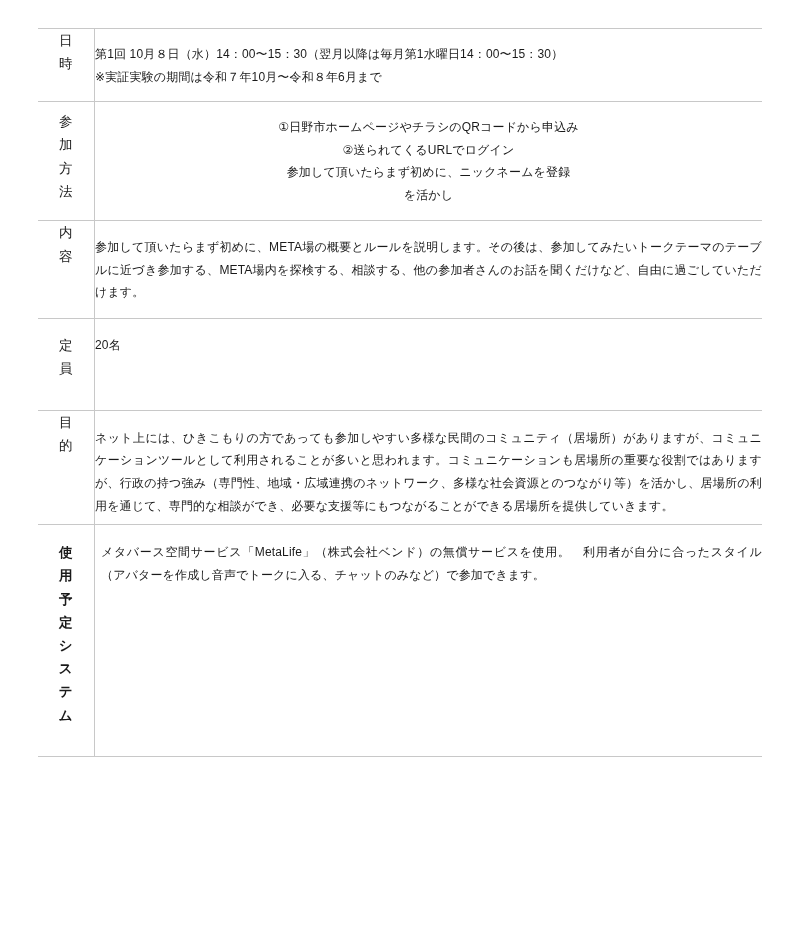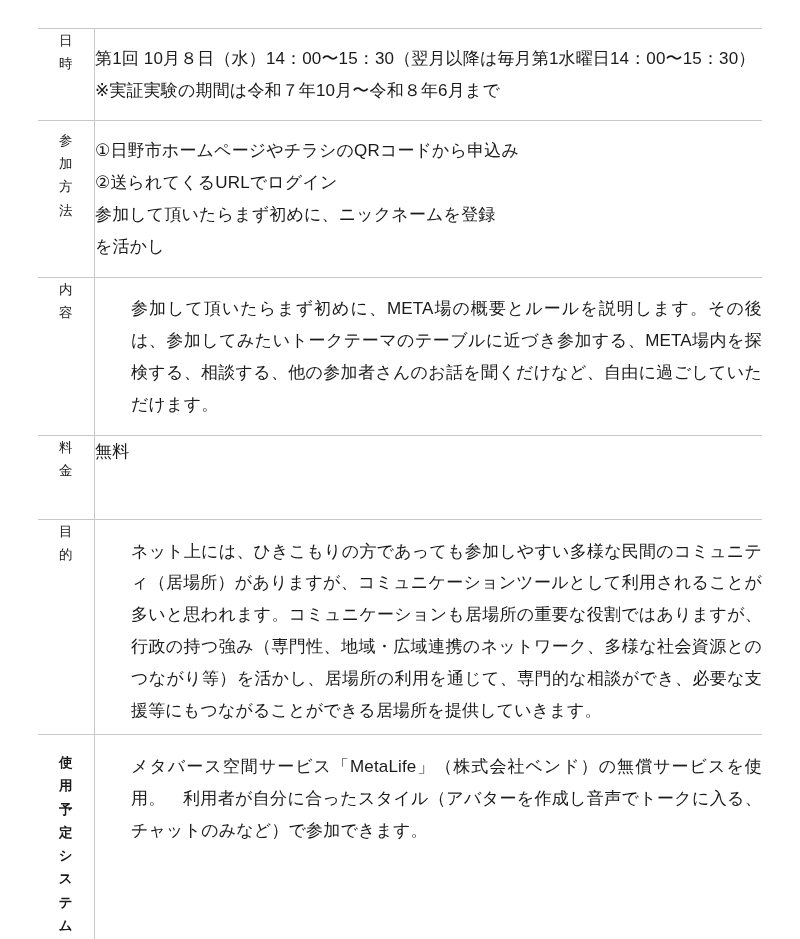--- a/index.html
+++ b/index.html
@@ -45,43 +45,42 @@
     font-size: 13.5px;
     line-height: 1.72;
     letter-spacing: 0.5px;
     writing-mode: horizontal-tb;
     word-break: break-all;
     width: 15px;
     text-align: center;
   }
   td.body-cell {
     padding: 15px 14px 14px 22px;
-    font-size: 17px;
+    font-size: 12px;
     line-height: 1.88;
     letter-spacing: 0.15px;
   }
   .body-line {
     display: block;
     white-space: pre-wrap;
   }
   .justified {
     text-align: justify;
     text-justify: inter-character;
-    margin-left: 36px;
   }
   .row-datetime td.body-cell { padding-top: 14px; padding-bottom: 13px; }
   .row-howto  td.label-cell  { padding-top: 8px; }
-  .row-howto  td.body-cell   { padding-top: 14px; padding-bottom: 14px; }
+  .row-howto  td.body-cell   { padding-top: 14px; padding-bottom: 14px; text-align: center; }
   .row-content td.body-cell  { padding-top: 15px; padding-bottom: 14px; }
   .row-capacity td.body-cell { padding-top: 15px; }
   .row-capacity td.label-cell { padding-top: 15px; }
   .row-capacity { height: 92px; }
   .row-fee { height: 84px; }
   .row-purpose td.body-cell { padding-top: 16px; padding-bottom: 7px; }
-  .row-system td.body-cell { padding-top: 16px; }
+  .row-system td.body-cell { padding-top: 16px; padding-left: 6px; }
   .row-system td.label-cell { padding-top: 16px; font-weight: bold; }
   .row-system { height: 232px; }
 </style>
 </head>
 <body>
 
 <div class="page">
   <table class="info-table">
     <tbody>
 
@@ -109,29 +108,29 @@
 
       <tr class="row-content">
         <td class="label-cell">
           <span class="label-text">内容</span>
         </td>
         <td class="body-cell">
           <span class="body-line justified">参加して頂いたらまず初めに、META場の概要とルールを説明します。その後は、参加してみたいトークテーマのテーブルに近づき参加する、META場内を探検する、相談する、他の参加者さんのお話を聞くだけなど、自由に過ごしていただけます。</span>
         </td>
       </tr>
 
-
-      <tr class="row-fee">
+      <tr class="row-capacity">
         <td class="label-cell">
-          <span class="label-text">料金</span>
+          <span class="label-text">定員</span>
         </td>
         <td class="body-cell">
-          <span class="body-line">無料</span>
+          <span class="body-line">20名</span>
         </td>
       </tr>
+
 
       <tr class="row-purpose">
         <td class="label-cell">
           <span class="label-text">目的</span>
         </td>
         <td class="body-cell">
           <span class="body-line justified">ネット上には、ひきこもりの方であっても参加しやすい多様な民間のコミュニティ（居場所）がありますが、コミュニケーションツールとして利用されることが多いと思われます。コミュニケーションも居場所の重要な役割ではありますが、行政の持つ強み（専門性、地域・広域連携のネットワーク、多様な社会資源とのつながり等）を活かし、居場所の利用を通じて、専門的な相談ができ、必要な支援等にもつながることができる居場所を提供していきます。</span>
         </td>
       </tr>
 

